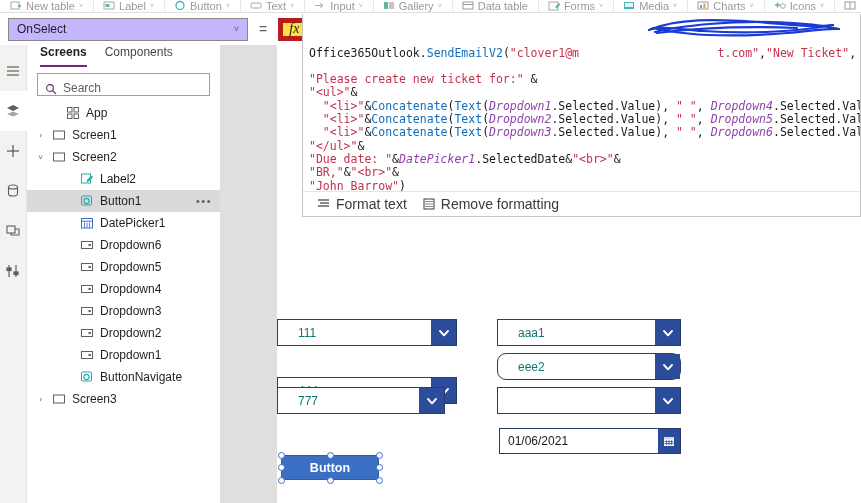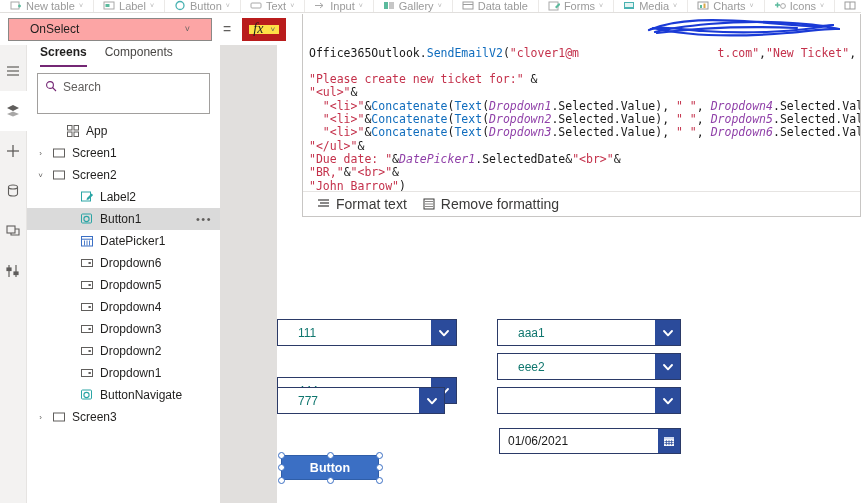--- a/index.html
+++ b/index.html
@@ -29,28 +29,28 @@
   .ribbon-ico { width: 12px; height: 11px; flex: none; opacity: .85; }
   .ribbon-caret { font-size: 7px; color: #b5b5b5; }
 
   
   .propbar {
     position: absolute; left: 0; top: 13px; width: 861px; height: 32px;
     background: #ffffff; display: flex; align-items: center;
     padding-left: 8px; gap: 8px;
   }
   .prop-select {
-    width: 204px; height: 23px; border: 1px solid #8a8886; background: #fca5a5;
+    width: 240px; height: 23px; border: 1px solid #8a8886; background: #c4b5fd;
     display: flex; align-items: center; justify-content: space-between;
-    padding: 0 21px; font-size: 12px; color: #201f1e;
+    padding: 0 8px; font-size: 12px; color: #201f1e;
   }
   .prop-select .chev { font-size: 9px; color: #605e5c; }
   .eqsign { font-size: 14px; color: #605e5c; padding: 0 3px; }
   .fxbtn {
-    height: 23px; min-width: 44px; border: 7px solid #b91c1c; background: #fde047;
+    height: 23px; min-width: 44px; border: 5px solid #b91c1c; background: #fde047;
     display: flex; align-items: center; justify-content: center; gap: 7px;
   }
   .fx-glyph { font-family: "Liberation Serif", serif; font-style: italic; font-size: 14px; color: #201f1e; }
   .fx-chev { font-size: 8px; color: #605e5c; }
 
   
   .formula-wrap {
     position: absolute; left: 302px; top: 14px; width: 559px; height: 203px;
     background: #ffffff; border: 1px solid #c8c6c4; border-top: none;
     display: flex; flex-direction: column;
@@ -98,22 +98,22 @@
   .tree-close { font-size: 14px; color: #605e5c; line-height: 1; }
   .tree-tabs { display: flex; gap: 18px; padding: 0 13px; height: 22px; }
   .tree-tab { font-size: 12px; color: #484644; position: relative; padding-bottom: 4px; }
   .tree-tab.active { color: #201f1e; font-weight: bold; }
   .tree-tab.active::after {
     content: ""; position: absolute; left: 0; right: 0; bottom: 0;
     height: 2px; background: #742774;
   }
   .tree-search-wrap { padding: 6px 10px 4px 10px; }
   .tree-search {
-    height: 41px; border: 1px solid #a19f9d; background: #fff;
-    display: flex; align-items: flex-start; gap: 6px; padding: 6px 7px;
+    height: 23px; border: 1px solid #a19f9d; background: #fff;
+    display: flex; align-items: flex-end; gap: 6px; padding: 0 7px;
   }
   .tree-search .ph { color: #605e5c; font-size: 12px; }
   .tree-list { flex: 1; overflow: hidden; padding-top: 2px; }
   .tnode {
     height: 22px; display: flex; align-items: center; gap: 6px;
     padding-right: 8px; font-size: 12px; color: #201f1e; position: relative;
   }
   .tnode.sel { background: #dadada; }
   .tnode .twist { width: 11px; text-align: center; font-size: 8px; color: #605e5c; flex: none; }
   .tnode .tico { width: 14px; height: 14px; flex: none; display: flex; align-items: center; justify-content: center; }
@@ -561,21 +561,21 @@
           </div>
         </div>
         <div class="ctl dd" style="left: 220px; top: 102px; width: 184px;">
           <div class="val">aaa1</div>
           <div class="btn">
             <svg width="12" height="12" viewBox="0 0 12 12">
               <path d="M2 4 L6 8.3 L10 4" fill="none" stroke="#ffffff" stroke-width="1.9" stroke-linecap="round" stroke-linejoin="round"></path>
             </svg>
           </div>
         </div>
-        <div class="ctl dd" style="left: 220px; top: 136px; width: 184px;">
+        <div class="ctl dd" style="left: 220px; top: 136px; width: 184px; border-radius: 9px;">
           <div class="val">eee2</div>
           <div class="btn">
             <svg width="12" height="12" viewBox="0 0 12 12">
               <path d="M2 4 L6 8.3 L10 4" fill="none" stroke="#ffffff" stroke-width="1.9" stroke-linecap="round" stroke-linejoin="round"></path>
             </svg>
           </div>
         </div>
         <div class="ctl dd" style="left: 220px; top: 170px; width: 184px;">
           <div class="val"></div>
           <div class="btn">

